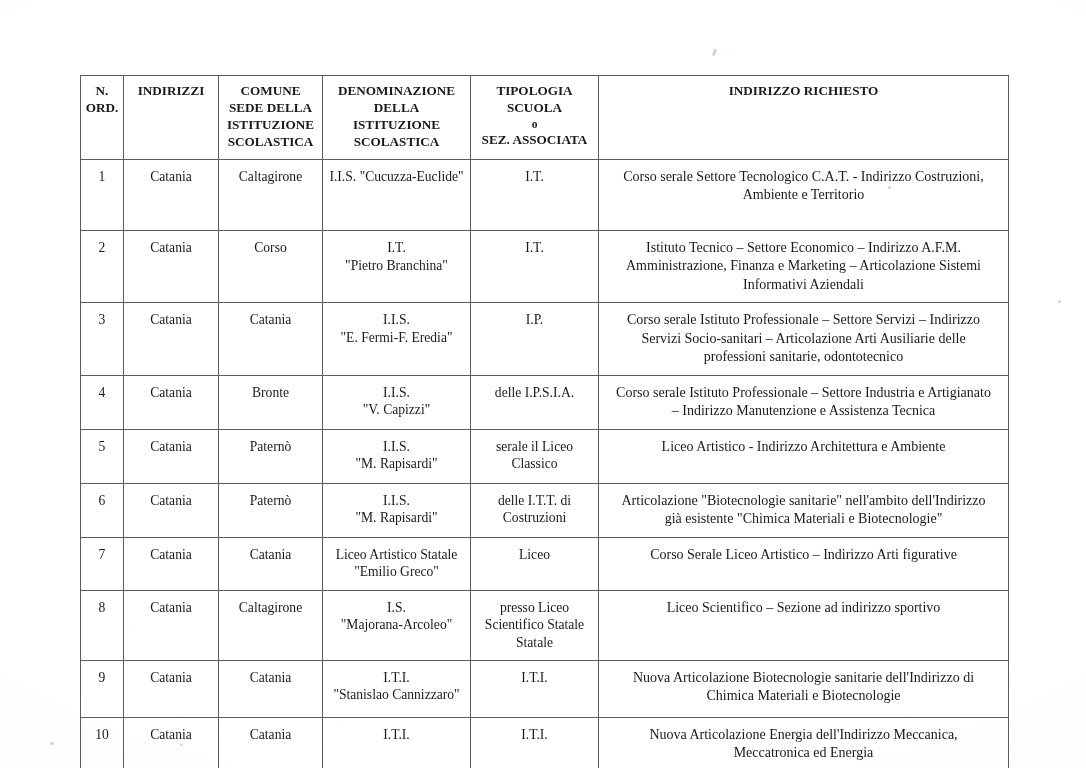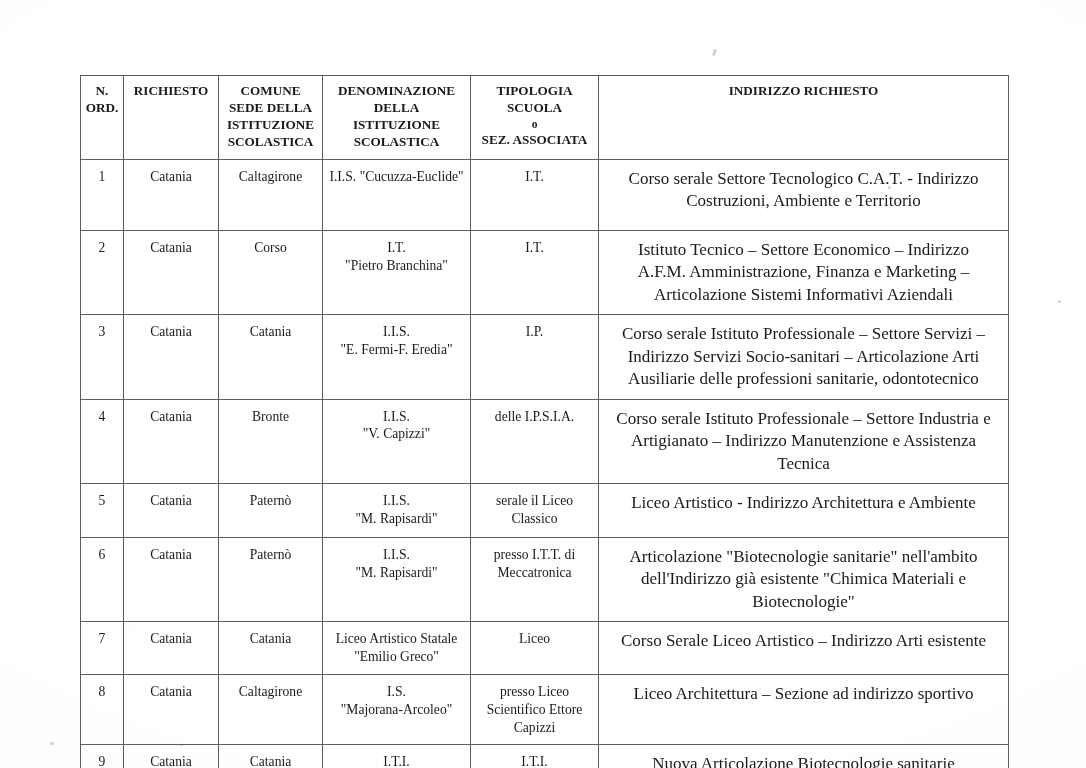--- a/index.html
+++ b/index.html
@@ -92,21 +92,21 @@
   
   .cell {
     text-align: center;
     font-size: 13.6px;
     line-height: 1.3;
     padding: 8px 5px 8px 5px !important;
     vertical-align: top;
   }
   .cell-ind {
     text-align: center;
-    font-size: 17px;
+    font-size: 14px;
     line-height: 1.32;
     padding: 8px 16px 8px 16px !important;
     vertical-align: top;
   }
 
   
   tr[data-row="0"] .cell, tr[data-row="0"] .cell-ind { height: 54px; }
   tr[data-row="1"] .cell, tr[data-row="1"] .cell-ind { height: 50px; }
   tr[data-row="2"] .cell, tr[data-row="2"] .cell-ind { height: 52px; }
   tr[data-row="3"] .cell, tr[data-row="3"] .cell-ind { height: 33px; }
@@ -141,21 +141,21 @@
     <col style="width:410px">
   </colgroup>
 
   <tbody>
 
     <tr>
       <td class="hdr-cell">
         <span>N.</span>
         <span class="line2">ORD.</span>
       </td>
-      <td class="hdr-cell">RICHIESTO</td>
+      <td class="hdr-cell">INDIRIZZI</td>
       <td class="hdr-cell">
         <span>COMUNE</span>
         <span class="line2">SEDE DELLA</span>
         <span class="line2">ISTITUZIONE</span>
         <span class="line2">SCOLASTICA</span>
       </td>
       <td class="hdr-cell">
         <span>DENOMINAZIONE</span>
         <span class="line2">DELLA</span>
         <span class="line2">ISTITUZIONE</span>
@@ -210,38 +210,38 @@
         <td class="cell">Paternò</td>
         <td class="cell"><span>I.I.S.</span><span class="line2">"M. Rapisardi"</span></td>
         <td class="cell"><span>serale il Liceo</span><span class="line2">Classico</span></td>
         <td class="cell-ind">Liceo Artistico - Indirizzo Architettura e Ambiente</td>
       </tr>
       <tr data-row="5">
         <td class="cell">6</td>
         <td class="cell">Catania</td>
         <td class="cell">Paternò</td>
         <td class="cell"><span>I.I.S.</span><span class="line2">"M. Rapisardi"</span></td>
-        <td class="cell"><span>presso I.T.T. di</span><span class="line2">Meccatronica</span></td>
+        <td class="cell"><span>delle I.T.T. di</span><span class="line2">Costruzioni</span></td>
         <td class="cell-ind">Articolazione "Biotecnologie sanitarie" nell'ambito dell'Indirizzo già esistente "Chimica Materiali e Biotecnologie"</td>
       </tr>
       <tr data-row="6">
         <td class="cell">7</td>
         <td class="cell">Catania</td>
         <td class="cell">Catania</td>
         <td class="cell"><span>Liceo Artistico Statale</span><span class="line2">"Emilio Greco"</span></td>
         <td class="cell"><span>Liceo</span></td>
-        <td class="cell-ind">Corso Serale Liceo Artistico – Indirizzo Arti esistente</td>
+        <td class="cell-ind">Corso Serale Liceo Artistico – Indirizzo Arti figurative</td>
       </tr>
       <tr data-row="7">
         <td class="cell">8</td>
         <td class="cell">Catania</td>
         <td class="cell">Caltagirone</td>
         <td class="cell"><span>I.S.</span><span class="line2">"Majorana-Arcoleo"</span></td>
-        <td class="cell"><span>presso Liceo</span><span class="line2">Scientifico Ettore</span><span class="line2">Capizzi</span></td>
-        <td class="cell-ind">Liceo Architettura – Sezione ad indirizzo sportivo</td>
+        <td class="cell"><span>presso Liceo</span><span class="line2">Scientifico Statale</span><span class="line2">Statale</span></td>
+        <td class="cell-ind">Liceo Scientifico – Sezione ad indirizzo sportivo</td>
       </tr>
       <tr data-row="8">
         <td class="cell">9</td>
         <td class="cell">Catania</td>
         <td class="cell">Catania</td>
         <td class="cell"><span>I.T.I.</span><span class="line2">"Stanislao Cannizzaro"</span></td>
         <td class="cell"><span>I.T.I.</span></td>
         <td class="cell-ind">Nuova Articolazione Biotecnologie sanitarie dell'Indirizzo di Chimica Materiali e Biotecnologie</td>
       </tr>
       <tr data-row="9">

